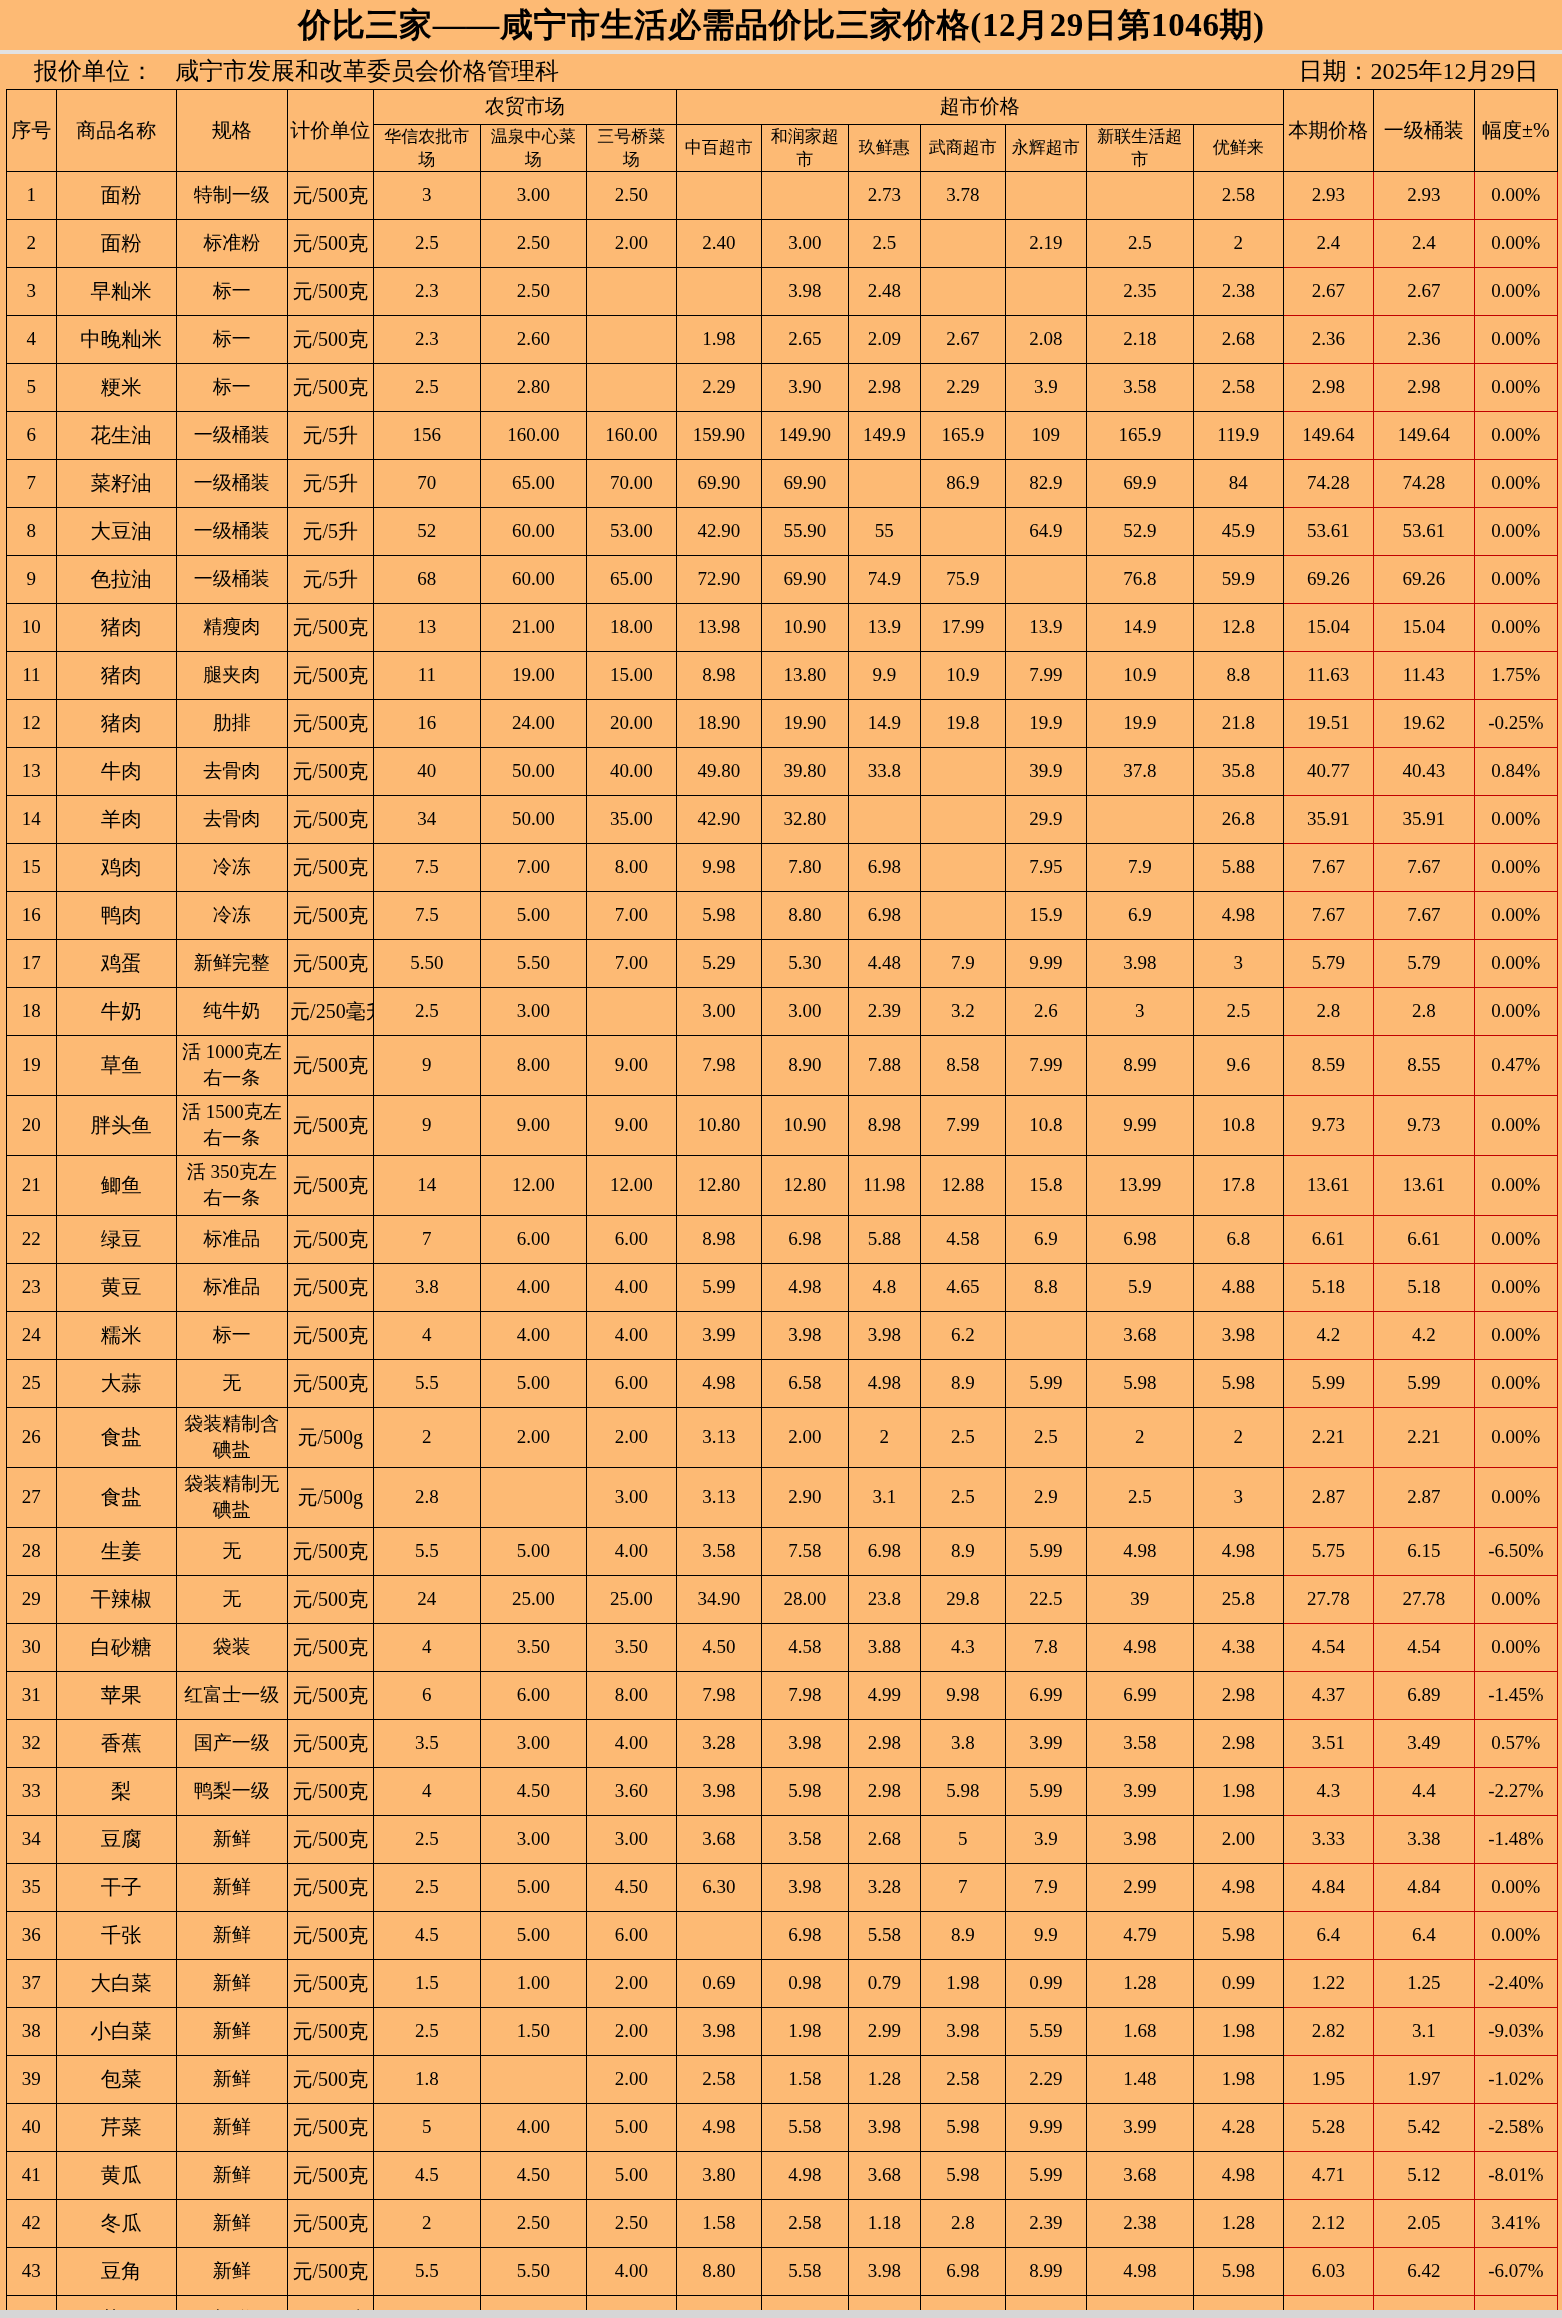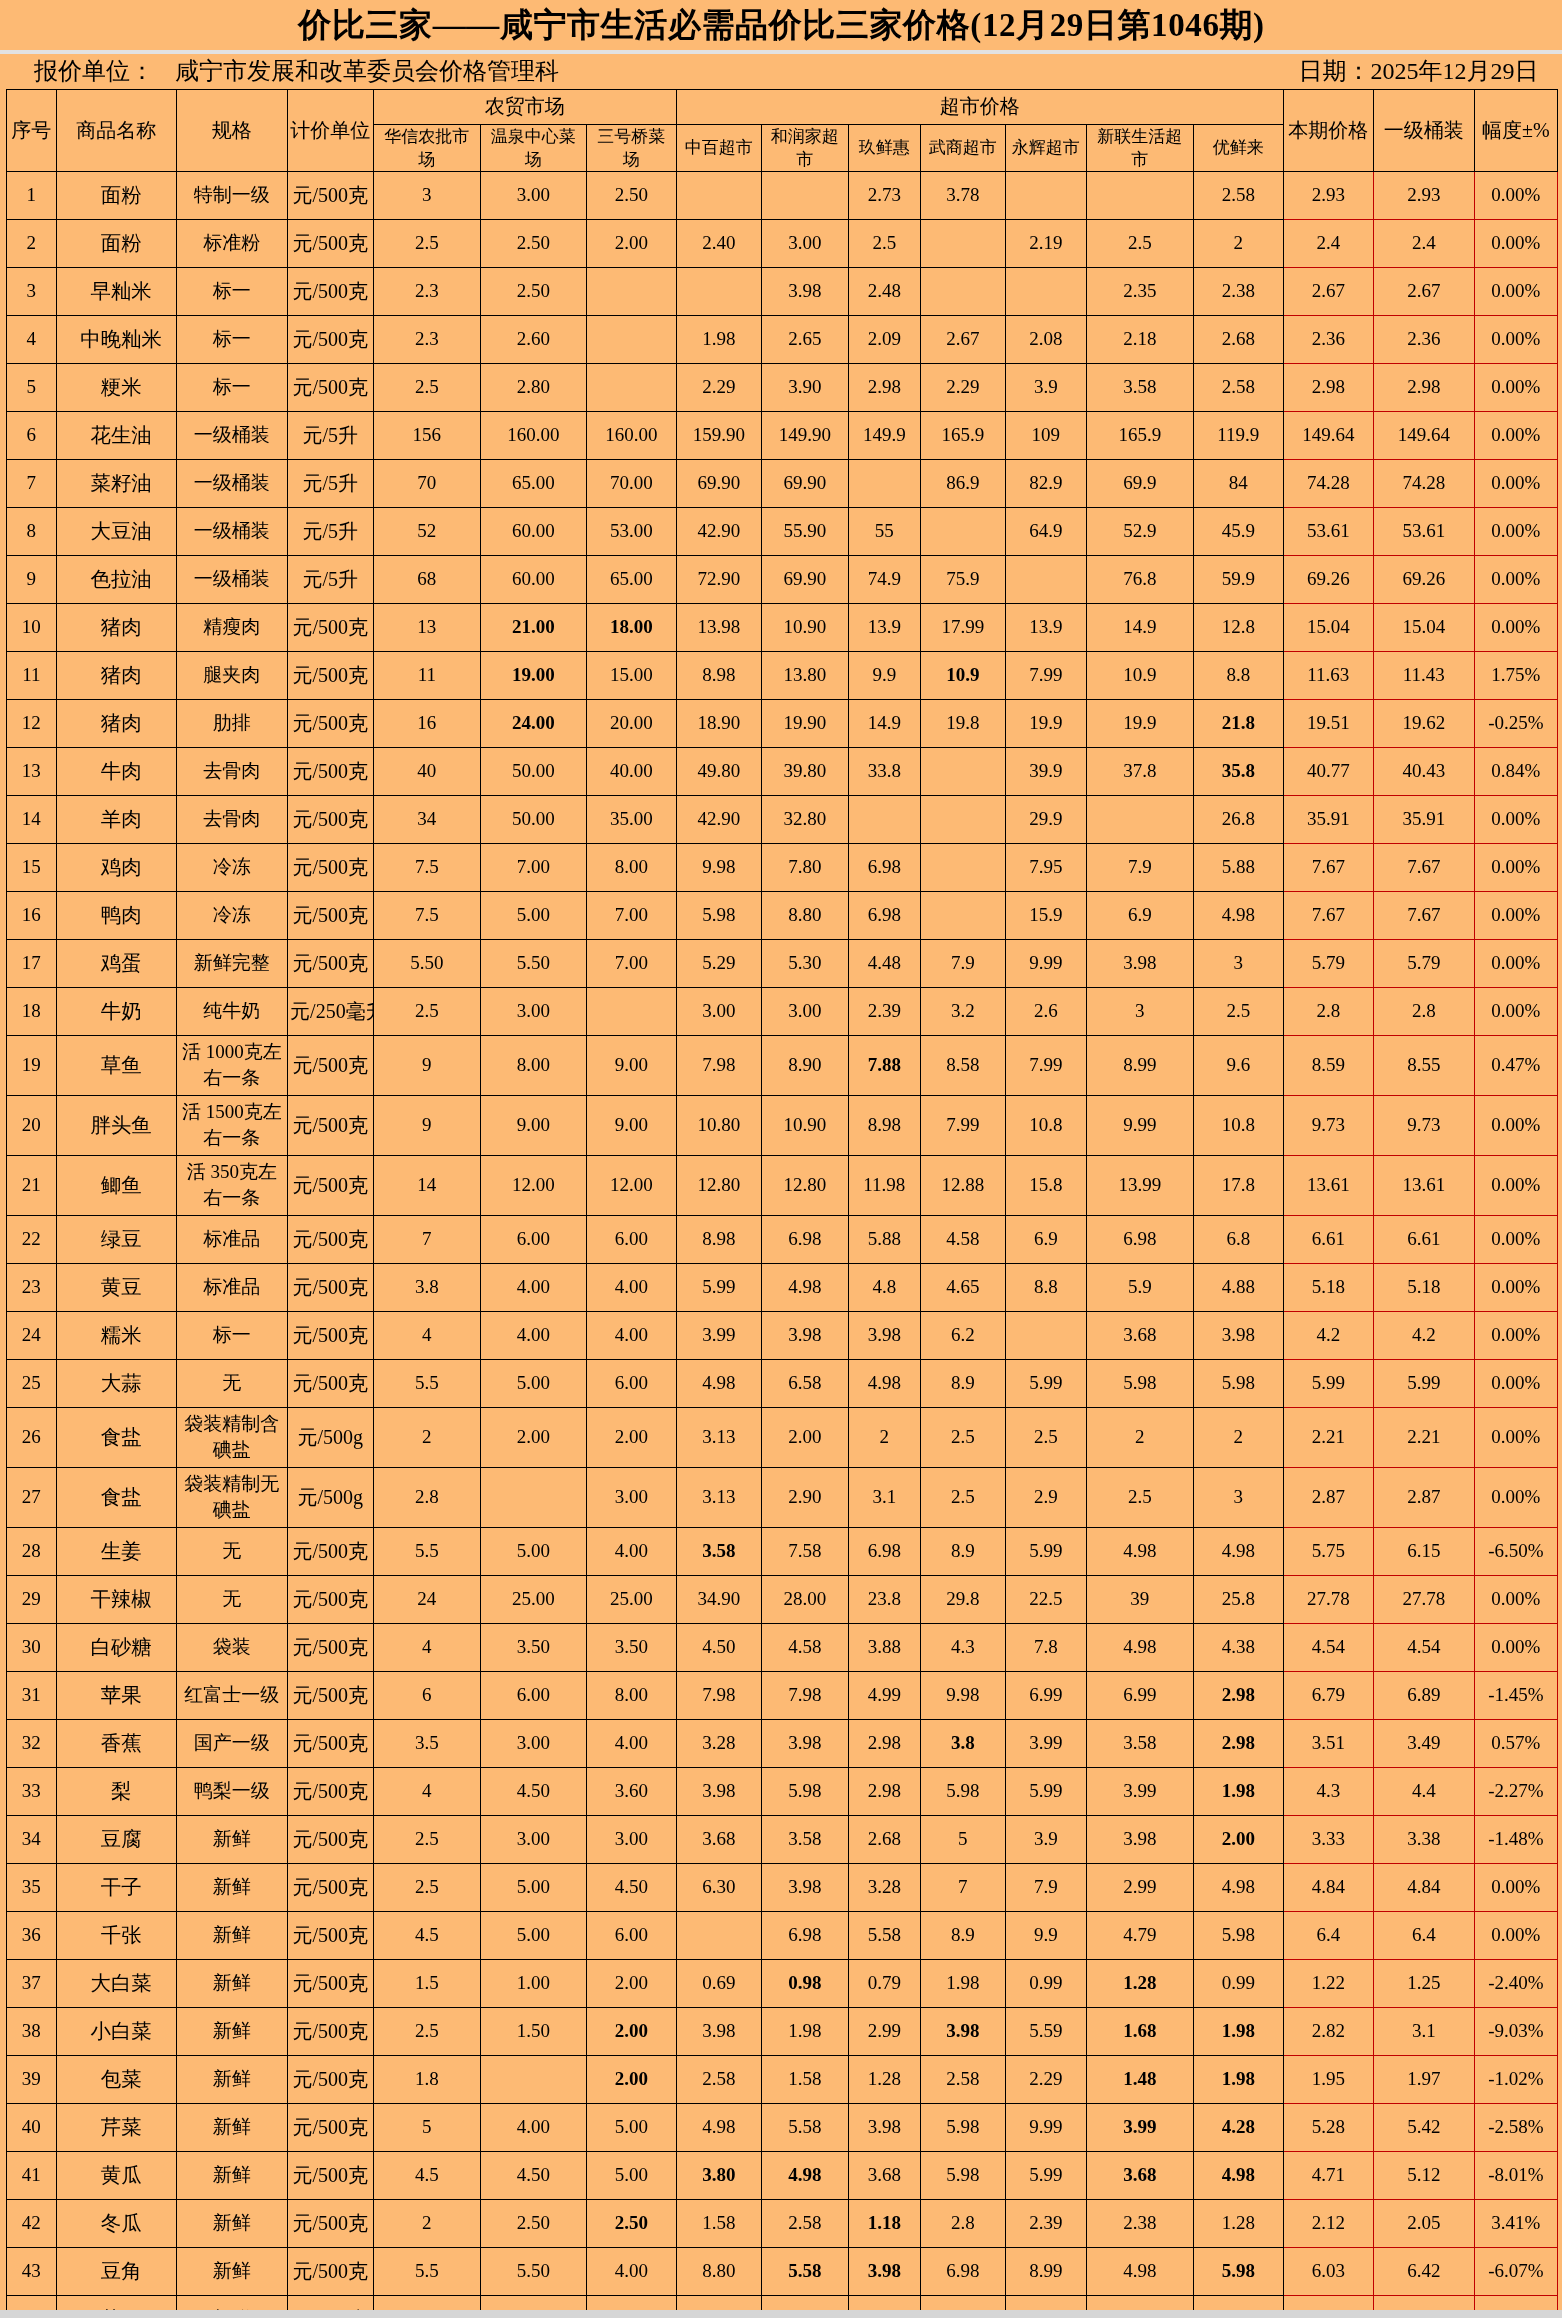--- a/index.html
+++ b/index.html
@@ -13,21 +13,21 @@
   .meta-left .lbl{margin-right:21px;}
   table{border-collapse:collapse;table-layout:fixed;margin-left:5.8px;width:1552px;}
   th,td{border:1.7px solid #000;text-align:center;vertical-align:middle;
         overflow:hidden;padding:0 2.3px;}
   thead th{font-weight:normal;font-size:20px;height:34px;line-height:23px;margin-top:20px;}
   thead th.sub{font-size:17px;}
   tbody td{font-size:19px;height:40px;line-height:26px;}
   td.c-name{font-size:20.4px;padding-left:12px;}
   td.c-spec{font-size:19px;padding:3.5px 2.9px;}
   td.c-unit{white-space:nowrap;font-size:20px;font-family:Liberation Serif, serif;}
-  td.b{font-weight:bold;}
+  td.b{font-weight:normal;}
   td.red{border-color:#c00000;}
   .bottom-strip{position:absolute;left:0;bottom:0;width:100%;height:9.3px;background:#d6d6d6;}
 </style>
 </head>
 <body>
 
 <div id="page">
 
   <div class="title-band">
     <span class="page-title">价比三家——咸宁市生活必需品价比三家价格(12月29日第1046期)</span>
@@ -665,21 +665,21 @@
           <td class="c-price">6</td>
           <td class="c-price">6.00</td>
           <td class="c-price">8.00</td>
           <td class="c-price">7.98</td>
           <td class="c-price">7.98</td>
           <td class="c-price">4.99</td>
           <td class="c-price">9.98</td>
           <td class="c-price">6.99</td>
           <td class="c-price">6.99</td>
           <td class="c-price b">2.98</td>
-          <td class="c-price red">6.79</td>
+          <td class="c-price red">4.37</td>
           <td class="c-price red">6.89</td>
           <td class="c-price red">-1.45%</td>
         </tr>
         <tr>
           <td class="c-no">32</td>
           <td class="c-name">香蕉</td>
           <td class="c-spec">国产一级</td>
           <td class="c-unit">元/500克</td>
           <td class="c-price">3.5</td>
           <td class="c-price">3.00</td>

